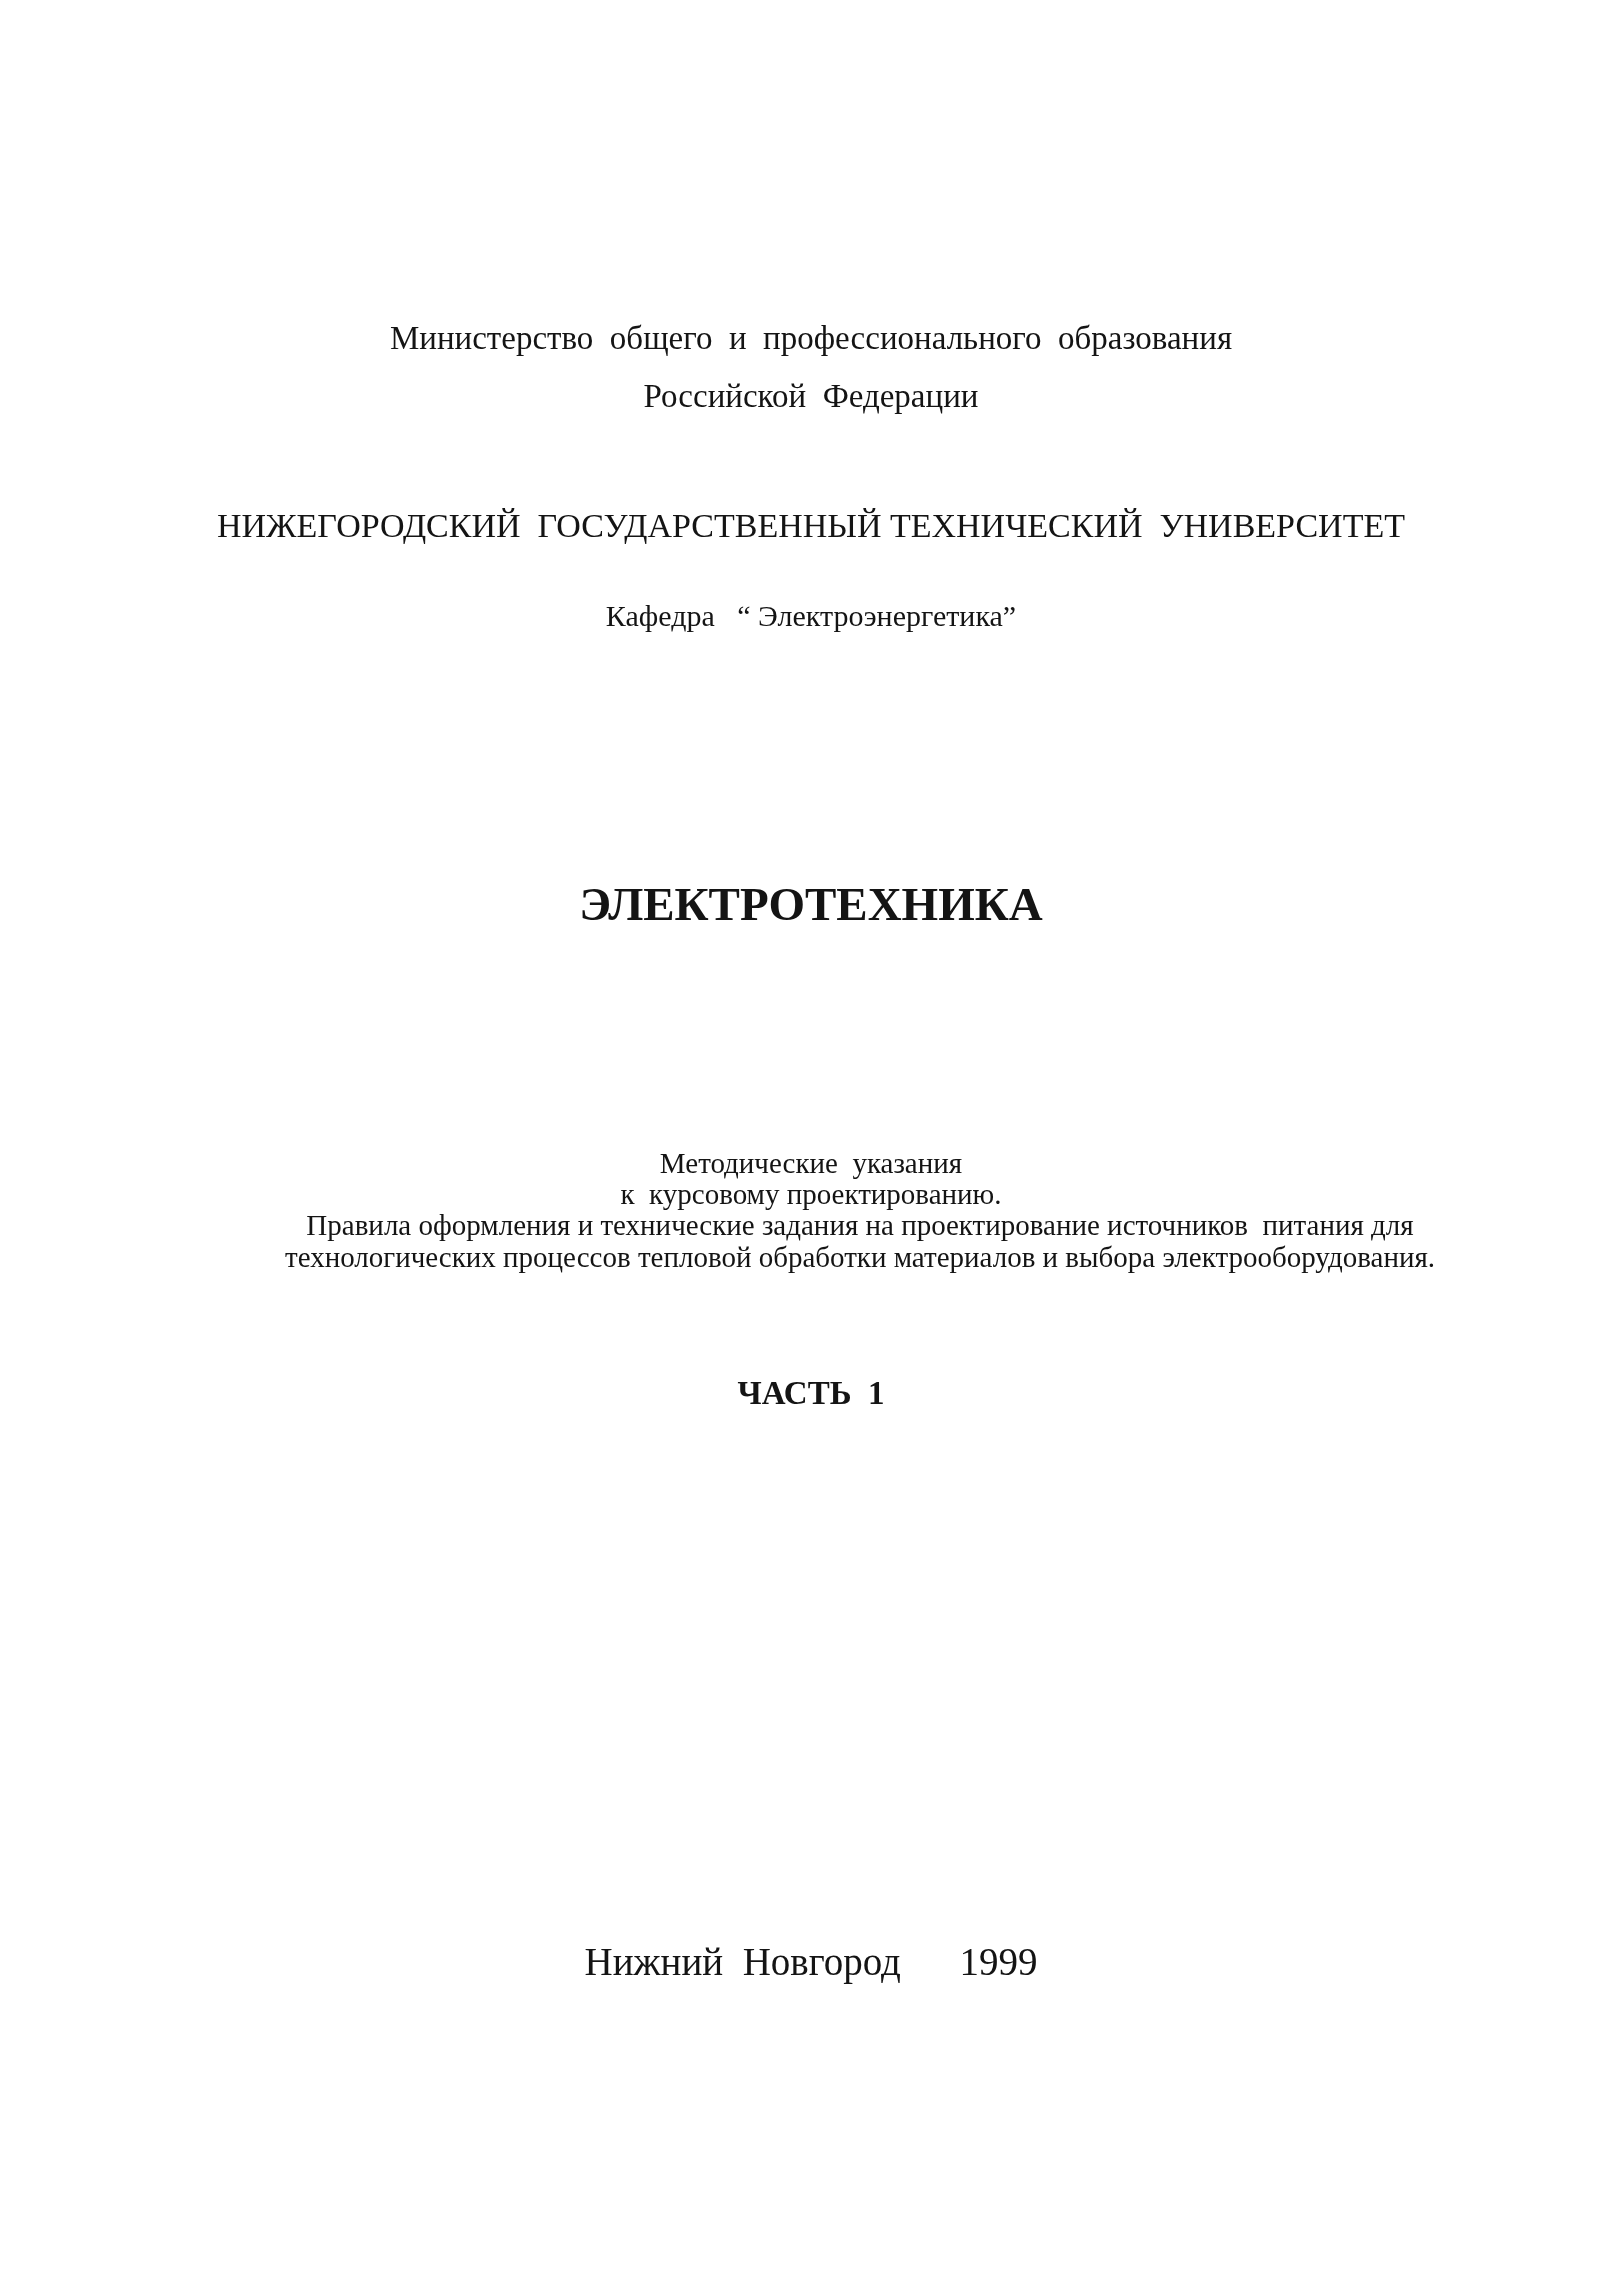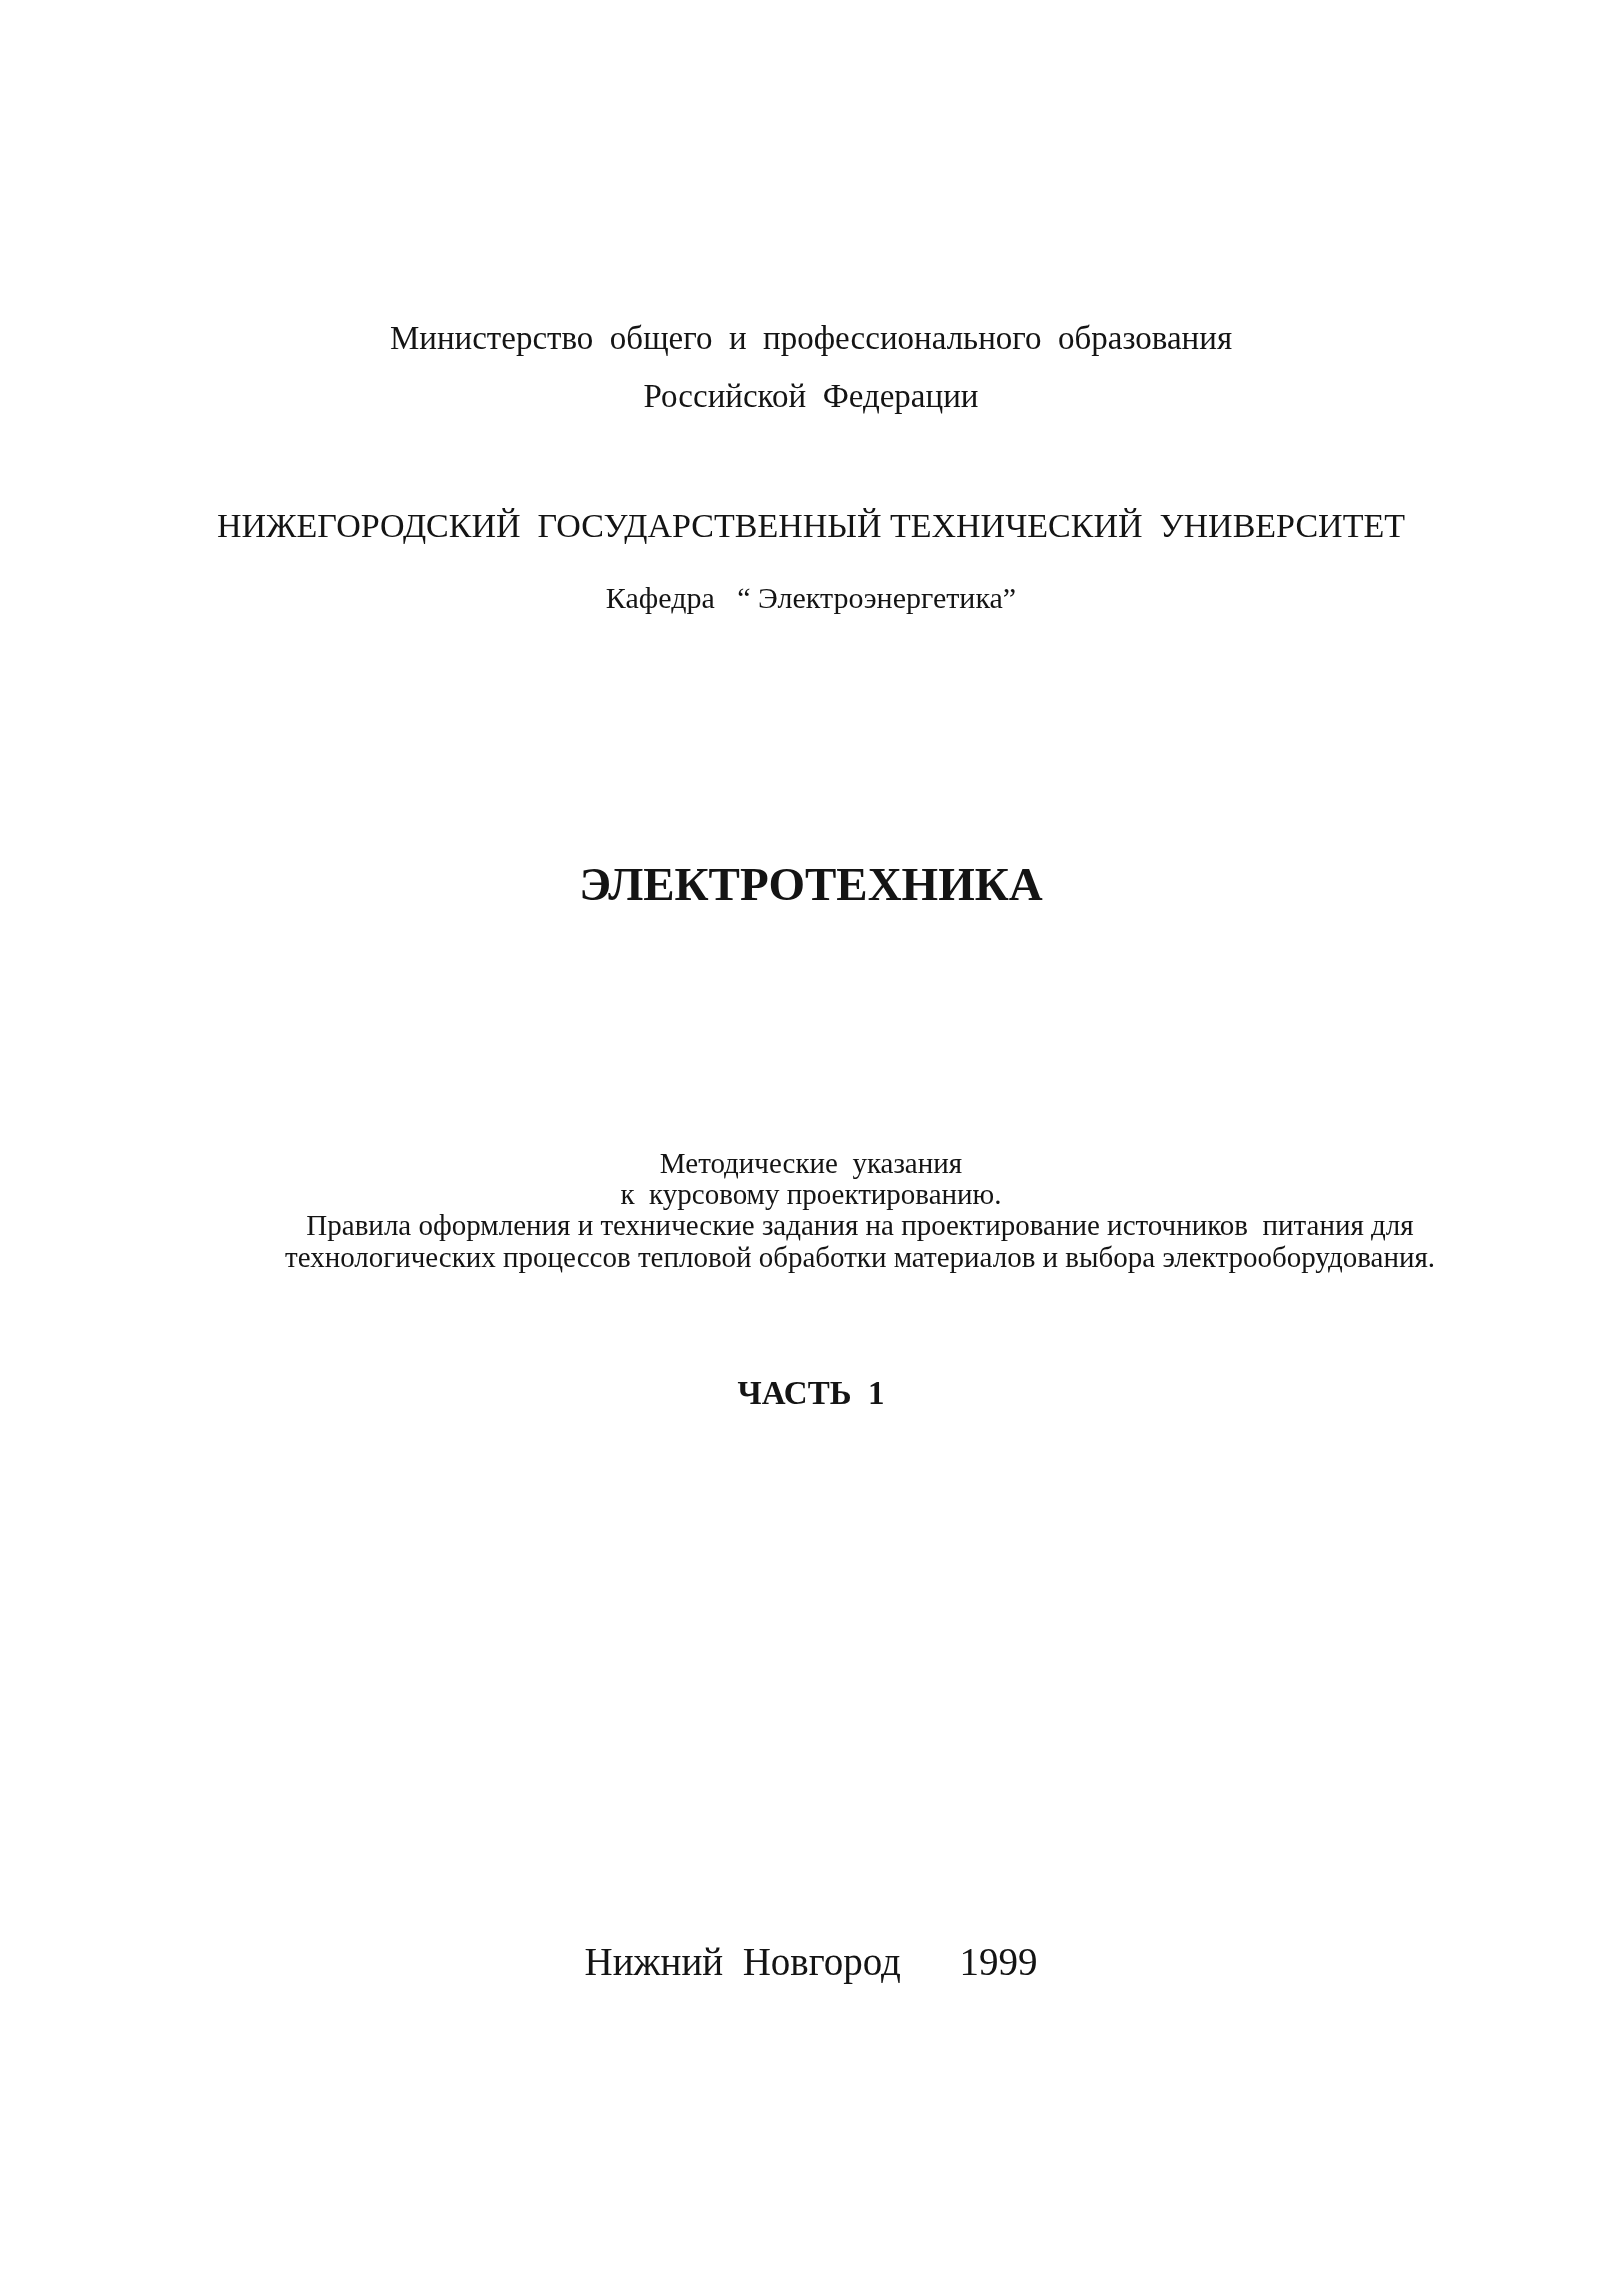--- a/index.html
+++ b/index.html
@@ -33,22 +33,22 @@
   .department { font-size: 30px; }
   .main-title { font-size: 47px; font-weight: bold; }
   .subtitle   { font-size: 29px; text-align: center; }
   .part       { font-size: 33px; font-weight: bold; margin-top: 13px; }
   .imprint    { font-size: 39px; }
 
   
   .ministry.l1  { top: 322px; }
   .ministry.l2  { top: 380px; }
   .university.l1{ top: 509px; }
-  .department.l1{ top: 583px; text-align: center; }
-  .main-title.l1{ top: 861px; }
+  .department.l1{ top: 601px; text-align: center; }
+  .main-title.l1{ top: 881px; }
   .main-title.l2{ top: 931px; }
   .subtitle.l1  { top: 1149px; }
   .subtitle.l2  { top: 1180px; }
   .subtitle.l3  { top: 1211px; }
   .subtitle.l4  { top: 1243px; }
   .part.l1      { top: 1364px; }
   .imprint.l1   { top: 1942px; }
 </style>
 </head>
 <body>

